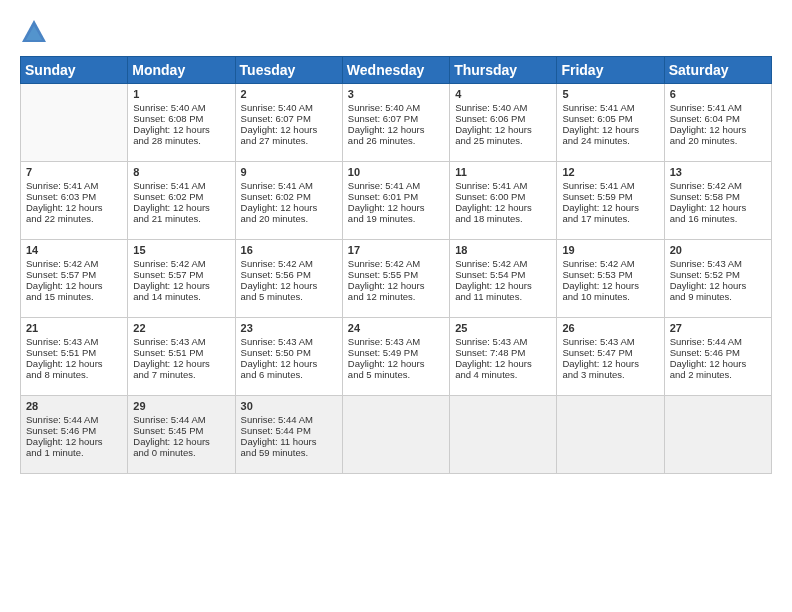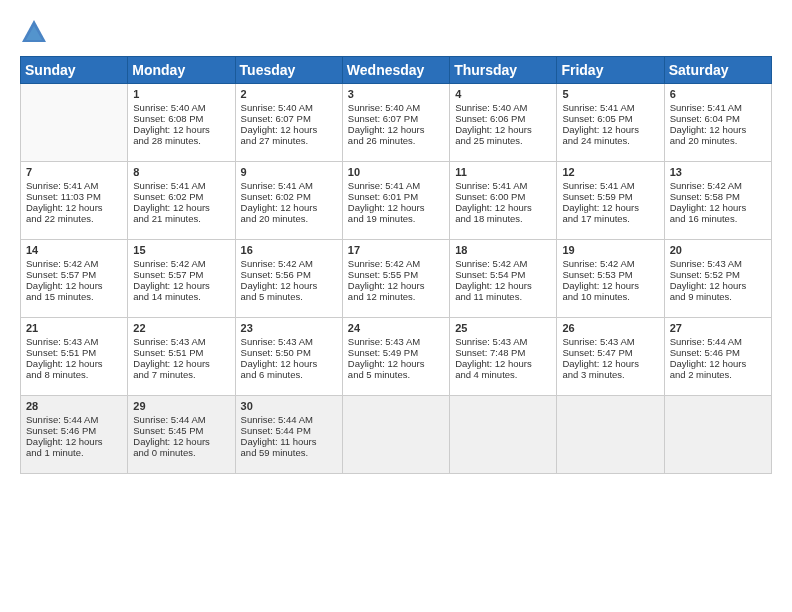--- a/index.html
+++ b/index.html
@@ -169,21 +169,21 @@
             <div>Sunrise: 5:41 AM</div>
             <div>Sunset: 6:04 PM</div>
             <div>Daylight: 12 hours</div>
             <div>and 20 minutes.</div>
           </td>
         </tr>
         <tr>
           <td>
             <span class="day-num">7</span>
             <div>Sunrise: 5:41 AM</div>
-            <div>Sunset: 11:03 PM</div>
+            <div>Sunset: 6:03 PM</div>
             <div>Daylight: 12 hours</div>
             <div>and 22 minutes.</div>
           </td>
           <td>
             <span class="day-num">8</span>
             <div>Sunrise: 5:41 AM</div>
             <div>Sunset: 6:02 PM</div>
             <div>Daylight: 12 hours</div>
             <div>and 21 minutes.</div>
           </td>

